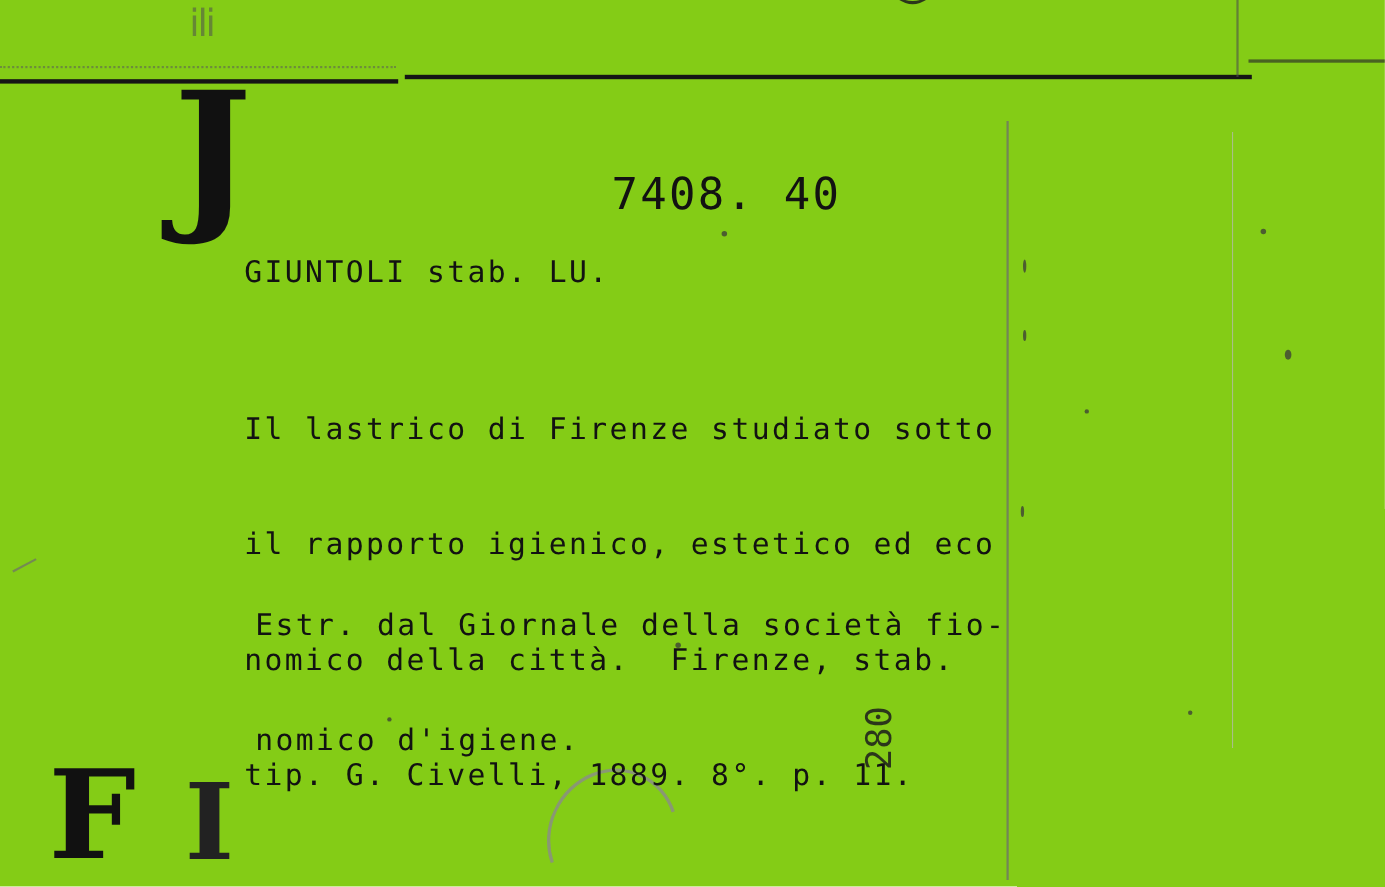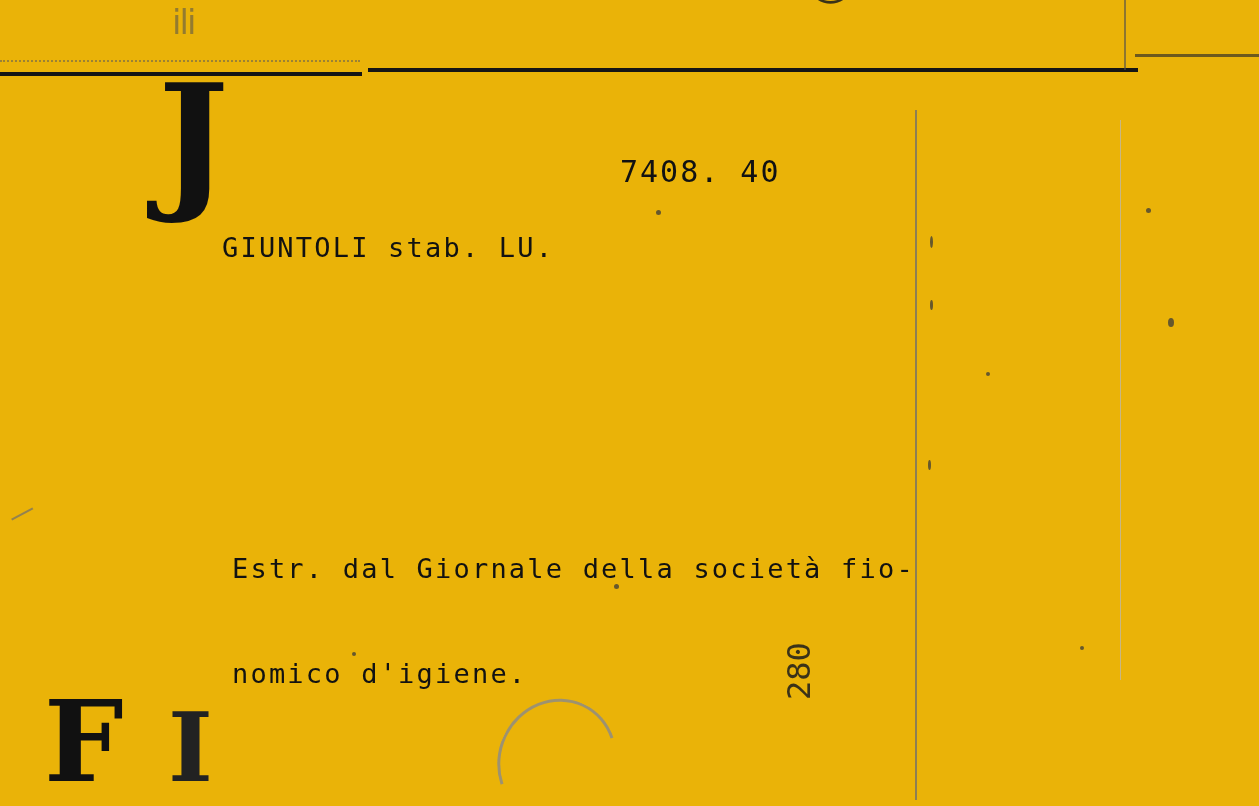--- a/index.html
+++ b/index.html
@@ -4,21 +4,21 @@
 <style>
   html, body {
     margin: 0;
     padding: 0;
     background: #ffffff;
   }
   #card {
     position: relative;
     width: 1259px;
     height: 806px;
-    background: #eab308;
+    background: #84cc16;
     overflow: hidden;
     font-family: "DejaVu Sans Mono", monospace;
     color: #111111;
   }
 
   
   .rule {
     position: absolute;
     background: #151515;
   }
@@ -154,23 +154,23 @@
     width: 24px;
     height: 16px;
     border-top: 2px solid #6d6d6d;
     transform: rotate(-28deg);
     opacity: .7;
   }
 
   
   .shelfmark {
     position: absolute;
-    left: 620px;
+    left: 556px;
     top: 154px;
-    font-size: 30px;
+    font-size: 40px;
     letter-spacing: 2px;
     color: #121212;
   }
   .author {
     position: absolute;
     left: 222px;
     top: 232px;
     font-size: 27px;
     letter-spacing: 2.2px;
     color: #121212;
@@ -225,19 +225,25 @@
   <div class="mark-J">J</div>
   <div class="mark-tick-left"></div>
   <div class="mark-F">F</div>
   <div class="mark-I">I</div>
   <div class="mark-arc"></div>
   <div class="mark-rotnum-bottom">280</div>
 
   <div class="shelfmark">7408. 40</div>
   <div class="author">GIUNTOLI stab. LU.</div>
 
+  <div class="title-block">
+    <div>Il lastrico di Firenze studiato sotto</div>
+    <div><span>il rapporto igienico, estetico ed eco</span></div>
+    <div>nomico della città.  Firenze, stab.</div>
+    <div>tip. G. Civelli, 1889. 8°. p. 11.</div>
+  </div>
 
   <div class="note-block">
     <div>Estr. dal Giornale della società fio-</div>
     <div>nomico d'igiene.</div>
   </div>
 
 </div>
 
 </body></html>

